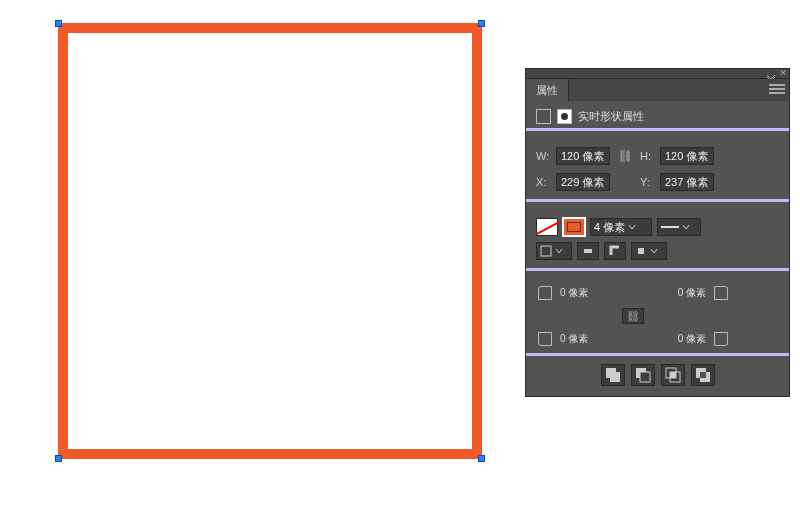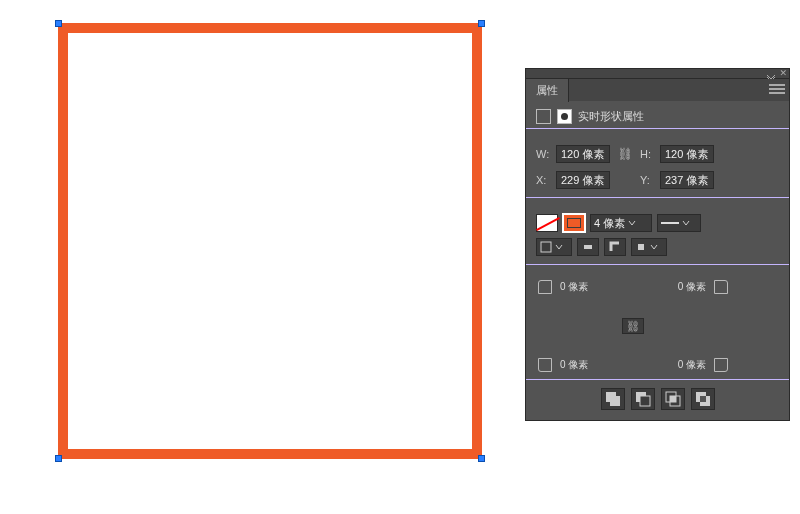--- a/index.html
+++ b/index.html
@@ -103,21 +103,21 @@
     flex-direction: column;
     justify-content: center;
     gap: 2px;
     cursor: pointer;
   }
   .flyout span { height: 2px; background: #aaa; display:block; }
 
   .section {
     padding: 8px 10px 4px 10px;
   }
-  .sep { border-bottom: 1px solid #c4b5fd; }
+  .sep { border-bottom: 3px solid #c4b5fd; }
 
   .header-row {
     display: flex;
     align-items: center;
     gap: 6px;
   }
   .shape-icon {
     width: 15px; height: 15px;
     border: 1px solid #bbb;
   }
@@ -232,21 +232,21 @@
     font-size: 10px;
     color: #ddd;
     margin-top: 6px;
     display: inline-block;
   }
 
   .corner-grid {
     display: grid;
     grid-template-columns: 18px 54px 26px 54px 18px;
     grid-template-rows: 20px 18px 20px;
-    gap: 20px 6px;
+    gap: 4px 6px;
     align-items: center;
     justify-items: center;
     margin-top: 4px;
   }
   .corner-ic {
     width: 14px; height: 14px;
     border: 1px solid #bbb;
     border-radius: 3px 0 0 0;
     cursor: pointer;
   }

